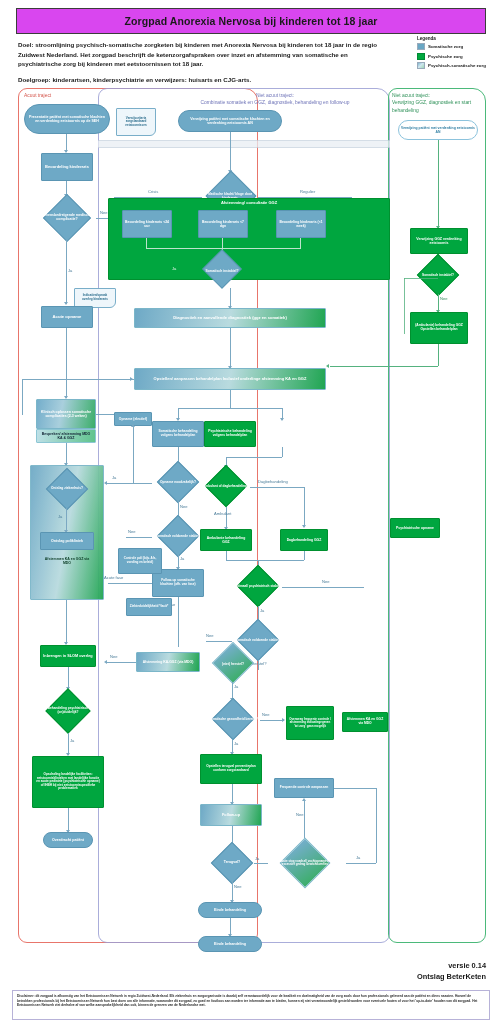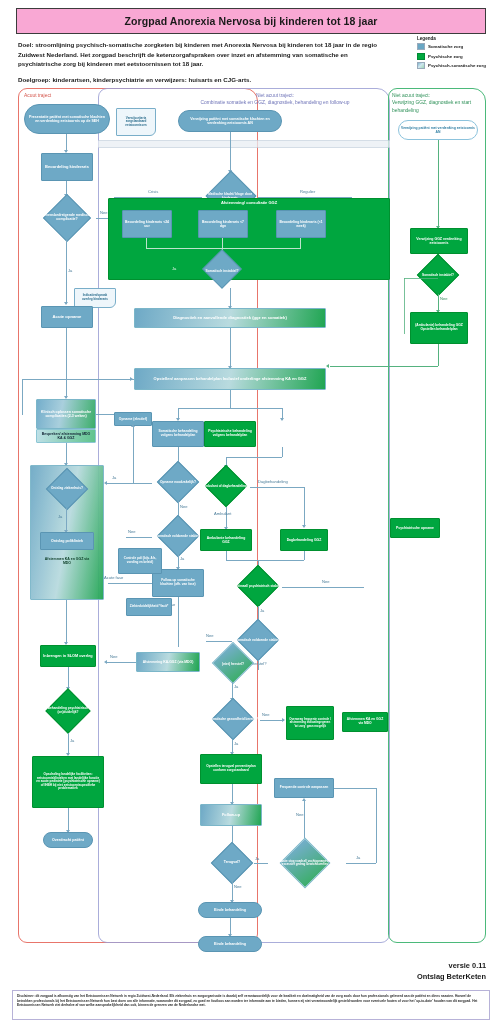--- a/index.html
+++ b/index.html
@@ -7,21 +7,21 @@
   body {
     width:502px; height:1024px; position:relative;
     font-family:"Liberation Sans", sans-serif;
     color:#1a1a1a; overflow:hidden;
   }
   #canvas { position:absolute; inset:0; }
 
   
   .title-box{
     position:absolute; left:16px; top:8px; width:470px; height:26px;
-    border:1.4px solid #3c3c3c; background:#f9a8d4;
+    border:1.4px solid #3c3c3c; background:#d946ef;
     display:flex; align-items:center; justify-content:center;
   }
   .title-box span{ font-size:10.5px; font-weight:bold; letter-spacing:.1px; }
 
   .intro{
     position:absolute; left:18px; top:40px; width:360px;
     font-size:6.2px; font-weight:bold; line-height:1.55;
   }
   .intro p{ margin:0 0 6px 0; }
 
@@ -492,19 +492,19 @@
   <div class="node n-psy rect" style="left:410px;top:312px;width:58px;height:32px;font-size:3.3px;">(Ambulante) behandeling GGZ Opstellen behandelplan</div>
 
   <div class="ln lnv ln-g" style="left:438px;top:344px;height:22px;"></div>
   <div class="ln lnh ln-g" style="left:330px;top:366px;width:108px;"></div>
   <div class="arw arw-l" style="left:326px;top:364px;border-right-color:#55b27f;"></div>
 
   <div class="ln lnh ln-g" style="left:404px;top:278px;width:34px;opacity:.8;"></div>
   <div class="ln lnv ln-g" style="left:404px;top:278px;height:56px;opacity:.8;"></div>
 
   <div class="version">
-    <div>versie 0.11</div>
+    <div>versie 0.14</div>
     <div>Ontslag BeterKeten</div>
   </div>
 
   <div class="disclaimer">Disclaimer: dit zorgpad is afkomstig van het Eetstoornissen Netwerk in regio Zuidwest-Nederland. Elk ziekenhuis en zorgorganisatie is daarbij zelf verantwoordelijk voor de kwaliteit en doelmatigheid van de zorg zoals door hun professionals geleverd aan de patiënt en diens naasten. Hoewel de betrokken professionals bij het Eetstoornissen Netwerk hun best doen om alle informatie, waaronder dit zorgpad, zo goed en foutloos aan worden ter informatie aan te bieden, kunnen zij niet verantwoordelijk gesteld worden voor eventuele fouten of voor het 'up-to-date' houden van dit zorgpad. Het Eetstoornissen Netwerk ziet derhalve af van welke aansprakelijkheid dan ook, binnen de grenzen van de Nederlandse wet.</div>
 
 </div>
 
 </body></html>

